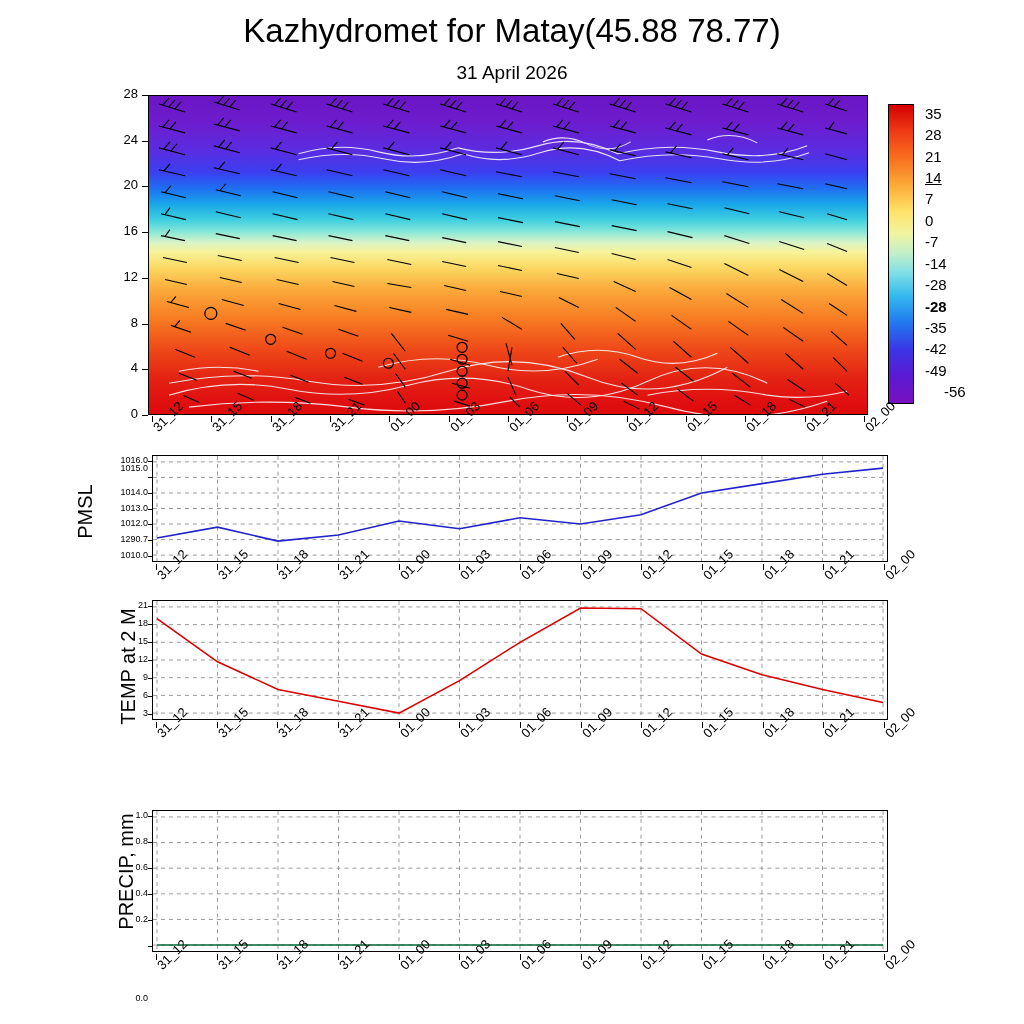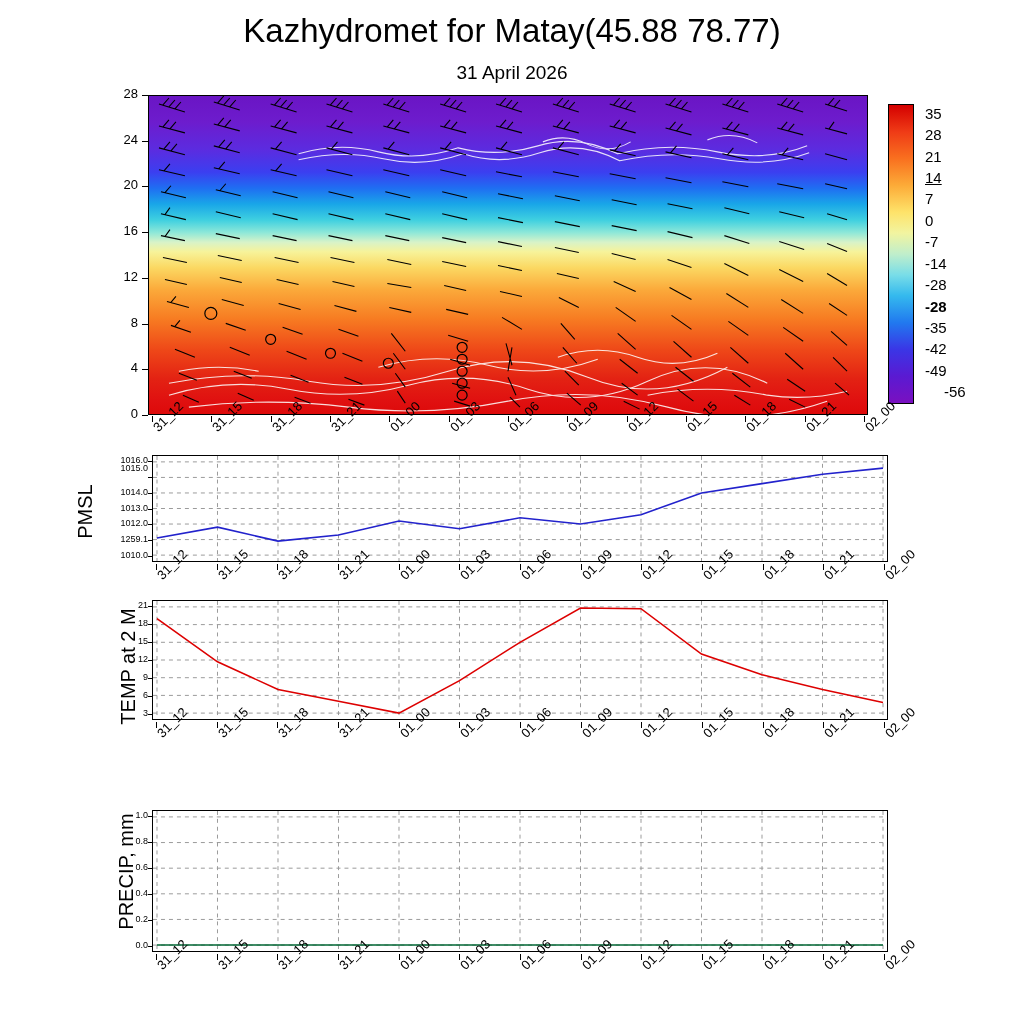--- a/index.html
+++ b/index.html
@@ -414,21 +414,21 @@
         <line y1="0" y2="107" x1="610.6666666666667" x2="610.6666666666667"></line>
         <line y1="0" y2="107" x1="671.3333333333333" x2="671.3333333333333"></line>
         <line y1="0" y2="107" x1="732" x2="732"></line>
       </g>
     <polyline id="pmsl-path" fill="none" stroke-width="1.6" points="4,83.58333333333297 64.66666666666666,72.50000000000071 125.33333333333333,86.75000000000036 186,80.41666666666738 246.66666666666666,66.16666666666595 307.33333333333337,74.0833333333326 368,63.00000000000037 428.6666666666667,69.33333333333334 489.3333333333333,59.83333333333297 550,37.66666666666667 610.6666666666667,28.166666666666302 671.3333333333333,18.666666666665947 732,12.333333333332973" stroke="#2222cc"></polyline>
   </svg>
 </div>
 <div id="pmsl-ylabels">
     <div class="plab" style="left:102px;top:550px;width:46px;">1010.0</div>
     <div class="ptick" style="position:absolute;left:148px;top:556px;width:4px;"></div>
-    <div class="plab" style="left:102px;top:534.1666666666666px;width:46px;">1259.1</div>
+    <div class="plab" style="left:102px;top:534.1666666666666px;width:46px;">1290.7</div>
     <div class="ptick" style="position:absolute;left:148px;top:540.1666666666666px;width:4px;"></div>
     <div class="plab" style="left:102px;top:518.3333333333334px;width:46px;">1012.0</div>
     <div class="ptick" style="position:absolute;left:148px;top:524.3333333333334px;width:4px;"></div>
     <div class="plab" style="left:102px;top:502.5px;width:46px;">1013.0</div>
     <div class="ptick" style="position:absolute;left:148px;top:508.5px;width:4px;"></div>
     <div class="plab" style="left:102px;top:486.6666666666667px;width:46px;">1014.0</div>
     <div class="ptick" style="position:absolute;left:148px;top:492.6666666666667px;width:4px;"></div>
     <div class="plab" style="left:102px;top:463px;width:46px;">1015.0</div>
     <div class="ptick" style="position:absolute;left:148px;top:476.8333333333333px;width:4px;"></div>
     <div class="plab" style="left:102px;top:455px;width:46px;">1016.0</div>
@@ -557,21 +557,21 @@
         <line y1="0" y2="142" x1="489.3333333333333" x2="489.3333333333333"></line>
         <line y1="0" y2="142" x1="550" x2="550"></line>
         <line y1="0" y2="142" x1="610.6666666666667" x2="610.6666666666667"></line>
         <line y1="0" y2="142" x1="671.3333333333333" x2="671.3333333333333"></line>
         <line y1="0" y2="142" x1="732" x2="732"></line>
       </g>
     <polyline id="precip-path" fill="none" stroke-width="1.6" points="4,136 64.66666666666666,136 125.33333333333333,136 186,136 246.66666666666666,136 307.33333333333337,136 368,136 428.6666666666667,136 489.3333333333333,136 550,136 610.6666666666667,136 671.3333333333333,136 732,136" stroke="#006633"></polyline>
   </svg>
 </div>
 <div id="precip-ylabels">
-    <div class="plab" style="left:102px;top:940px;width:46px;">0.0</div>
+    <div class="plab" style="left:102px;top:993px;width:46px;">0.0</div>
     <div class="ptick" style="position:absolute;left:148px;top:946px;width:4px;"></div>
     <div class="plab" style="left:102px;top:914px;width:46px;">0.2</div>
     <div class="ptick" style="position:absolute;left:148px;top:920px;width:4px;"></div>
     <div class="plab" style="left:102px;top:888px;width:46px;">0.4</div>
     <div class="ptick" style="position:absolute;left:148px;top:894px;width:4px;"></div>
     <div class="plab" style="left:102px;top:862px;width:46px;">0.6</div>
     <div class="ptick" style="position:absolute;left:148px;top:868px;width:4px;"></div>
     <div class="plab" style="left:102px;top:836px;width:46px;">0.8</div>
     <div class="ptick" style="position:absolute;left:148px;top:842px;width:4px;"></div>
     <div class="plab" style="left:102px;top:810px;width:46px;">1.0</div>

